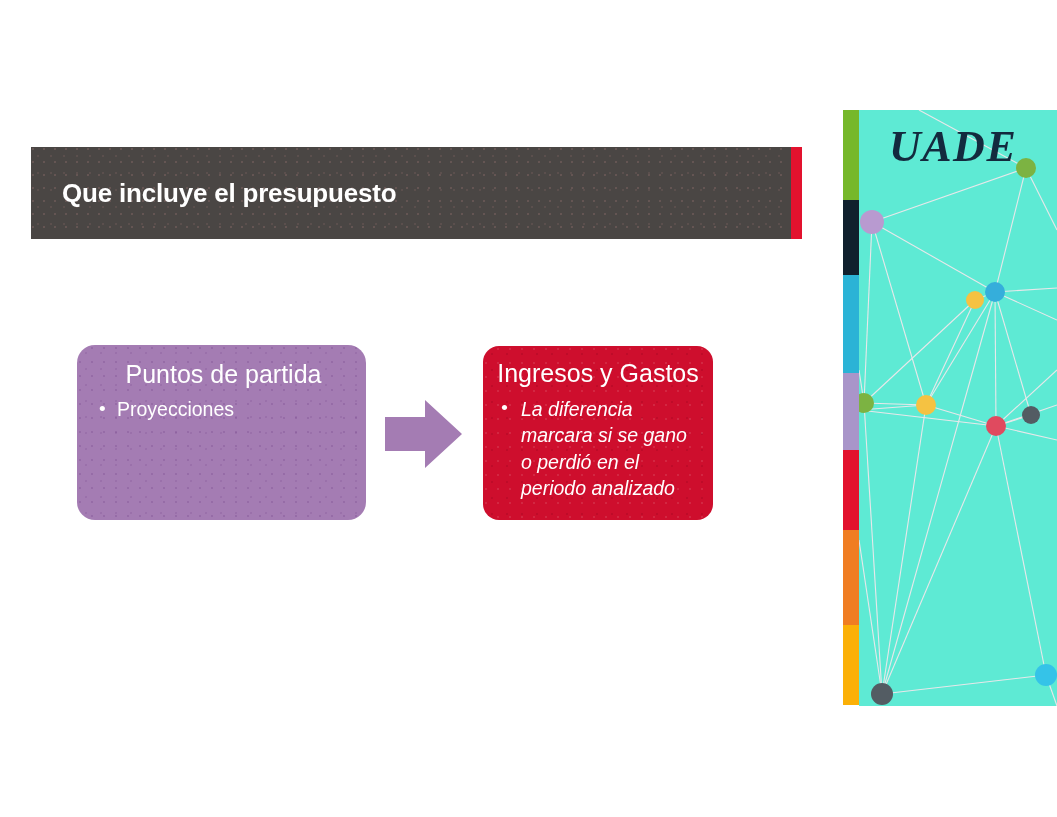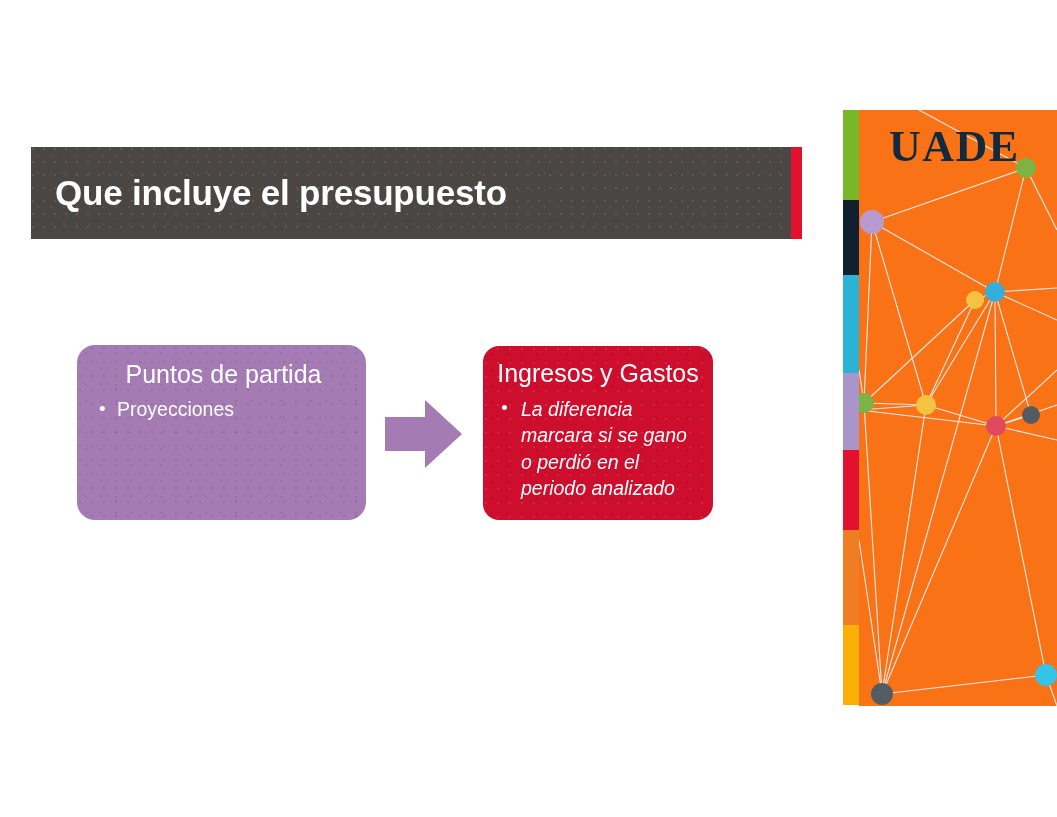--- a/index.html
+++ b/index.html
@@ -42,24 +42,24 @@
   #title-accent {
     position: absolute;
     left: 791px;
     top: 147px;
     width: 11px;
     height: 92px;
     background: #e2122e;
   }
   #title-text {
     color: #ffffff;
-    font-size: 35px;
+    font-size: 26px;
     font-weight: bold;
     letter-spacing: -0.2px;
-    padding-left: 24px;
+    padding-left: 31px;
     white-space: nowrap;
   }
 
   
   #purple-box {
     position: absolute;
     left: 77px;
     top: 345px;
     width: 289px;
     height: 175px;
@@ -144,21 +144,22 @@
   .color-seg { width: 100%; }
 
   
   #right-panel {
     position: absolute;
     left: 859px;
     top: 110px;
     width: 198px;
     height: 596px;
     overflow: hidden;
-    background: #f97316;
+    background: #5eead4;
+    font-style: italic;
   }
   #network-svg {
     position: absolute;
     left: 0; top: 0;
     width: 198px;
     height: 596px;
   }
   #uade-logo {
     position: absolute;
     left: 30px;

